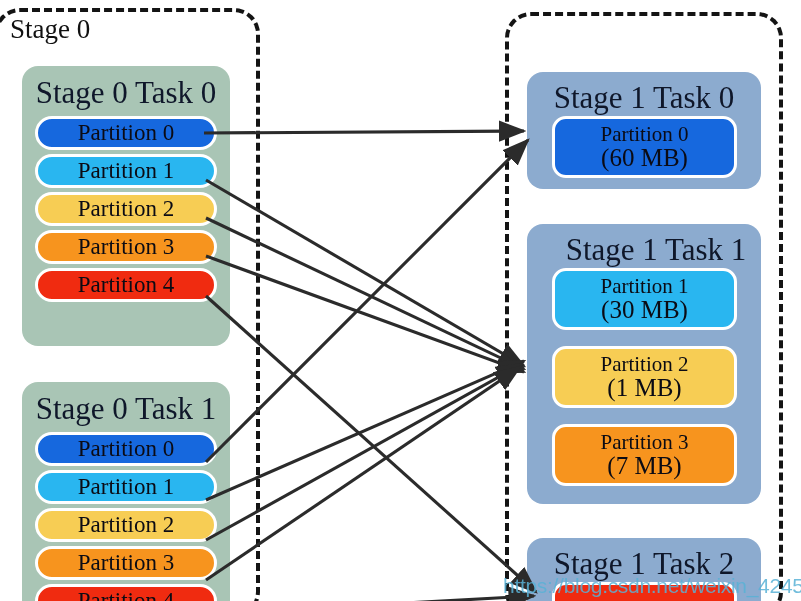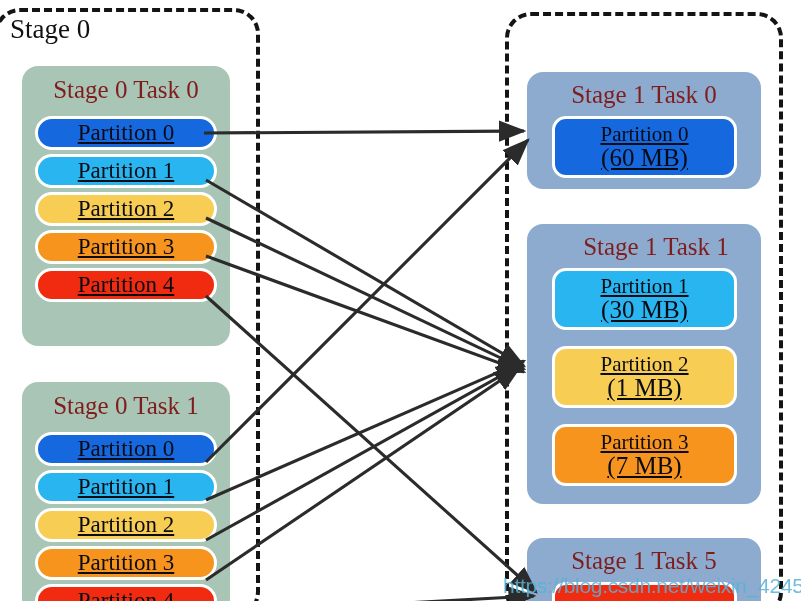--- a/index.html
+++ b/index.html
@@ -12,35 +12,35 @@
   #stage1-box{left:505px;top:12px;width:278px;height:606px;}
 
   .stage-title{position:absolute;font-size:27px;color:#111;line-height:1;white-space:nowrap;}
   #stage0-title{left:10px;top:16px;}
   #stage1-title{left:524px;top:22px;}
 
   
   .task-card{position:absolute;box-sizing:border-box;border-radius:16px;}
   .task-card.left{background:#a9c5b5;}
   .task-card.right{background:#8cabcf;}
-  .task-label{width:100%;text-align:center;font-size:25px;color:#7f1d1d;line-height:1;white-space:nowrap;}
+  .task-label{width:100%;text-align:center;font-size:31px;color:#0f172a;line-height:1;white-space:nowrap;}
   .task-card.left .task-label{padding-top:11px;}
   .task-card.right .task-label{padding-top:10px;}
 
   #s0t0{left:22px;top:66px;width:208px;height:280px;}
   #s0t1{left:22px;top:382px;width:208px;height:280px;}
   #s1t0{left:527px;top:72px;width:234px;height:117px;}
   #s1t1{left:527px;top:224px;width:234px;height:280px;padding-left:24px;}
   #s1t2{left:527px;top:538px;width:234px;height:172px;}
 
   
   .pill{position:absolute;box-sizing:border-box;border-radius:15px;
         border:3px solid #ffffff;display:flex;flex-direction:column;
         align-items:center;justify-content:center;color:#0b0b14;line-height:1.02;
-        white-space:nowrap;text-decoration:underline;}
+        white-space:nowrap;}
   .pill.small{left:13px;width:182px;height:34px;font-size:23px;border-radius:17px;}
   .pill.big{left:25px;width:185px;height:62px;font-size:21px;border-radius:14px;}
   .pill .ln2{font-size:25px;}
 
   
   .p0{top:50px;} .p1{top:88px;} .p2{top:126px;} .p3{top:164px;} .p4{top:202px;}
 
   
   #arrows{position:absolute;left:0;top:0;width:801px;height:601px;pointer-events:none;}
 
@@ -115,21 +115,21 @@
       <span>Partition 2</span>
       <span class="ln2">(1 MB)</span>
     </div>
     <div class="pill big" style="background:#f7941e;top:200px;">
       <span>Partition 3</span>
       <span class="ln2">(7 MB)</span>
     </div>
   </div>
 
   <div class="task-card right" id="s1t2">
-    <div class="task-label">Stage 1 Task 5</div>
+    <div class="task-label">Stage 1 Task 2</div>
     <div class="pill big" style="background:#f02b10;top:44px;">
 
       <span class="ln2"></span>
     </div>
   </div>
 
   <svg id="arrows" viewBox="0 0 801 601" xmlns="http://www.w3.org/2000/svg">
     <defs>
       <marker id="ah" markerWidth="9" markerHeight="7" refX="8.2" refY="3.5" orient="auto" markerUnits="strokeWidth">
         <path d="M0,0 L9,3.5 L0,7 z" fill="#2b2b2b"></path>

